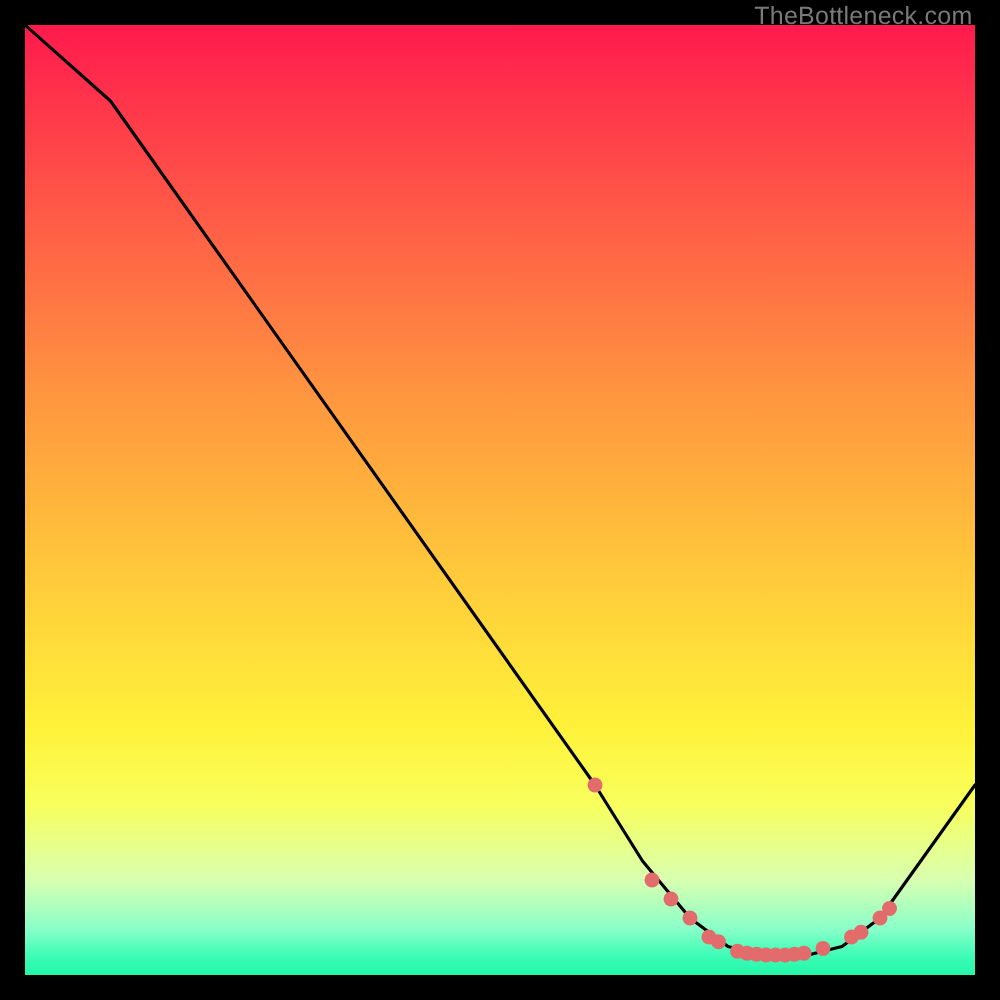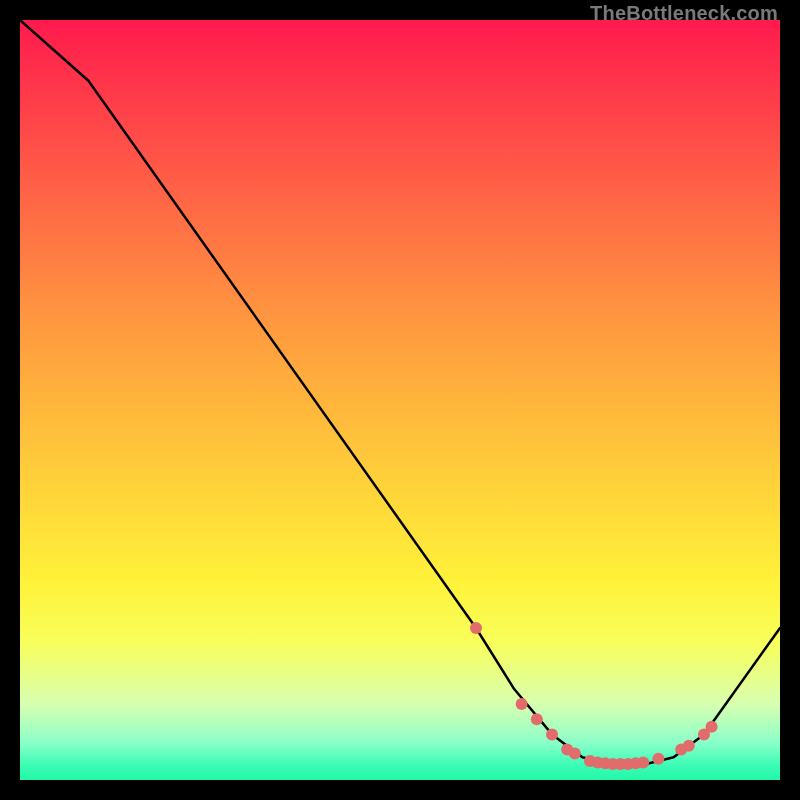--- a/index.html
+++ b/index.html
@@ -40,21 +40,21 @@
       #3dfcb6 98%,
       #23f7a8 100%
     );
   }
   .watermark {
     position: absolute;
     top: 2px;
     right: 22px;
     color: #7a7a7a;
     font-size: 20px;
-    font-weight: 700;
+    font-weight: 400;
     letter-spacing: 0.2px;
   }
   svg.curve {
     position: absolute;
     top: 0;
     left: 0;
     width: 760px;
     height: 760px;
   }
 </style>

